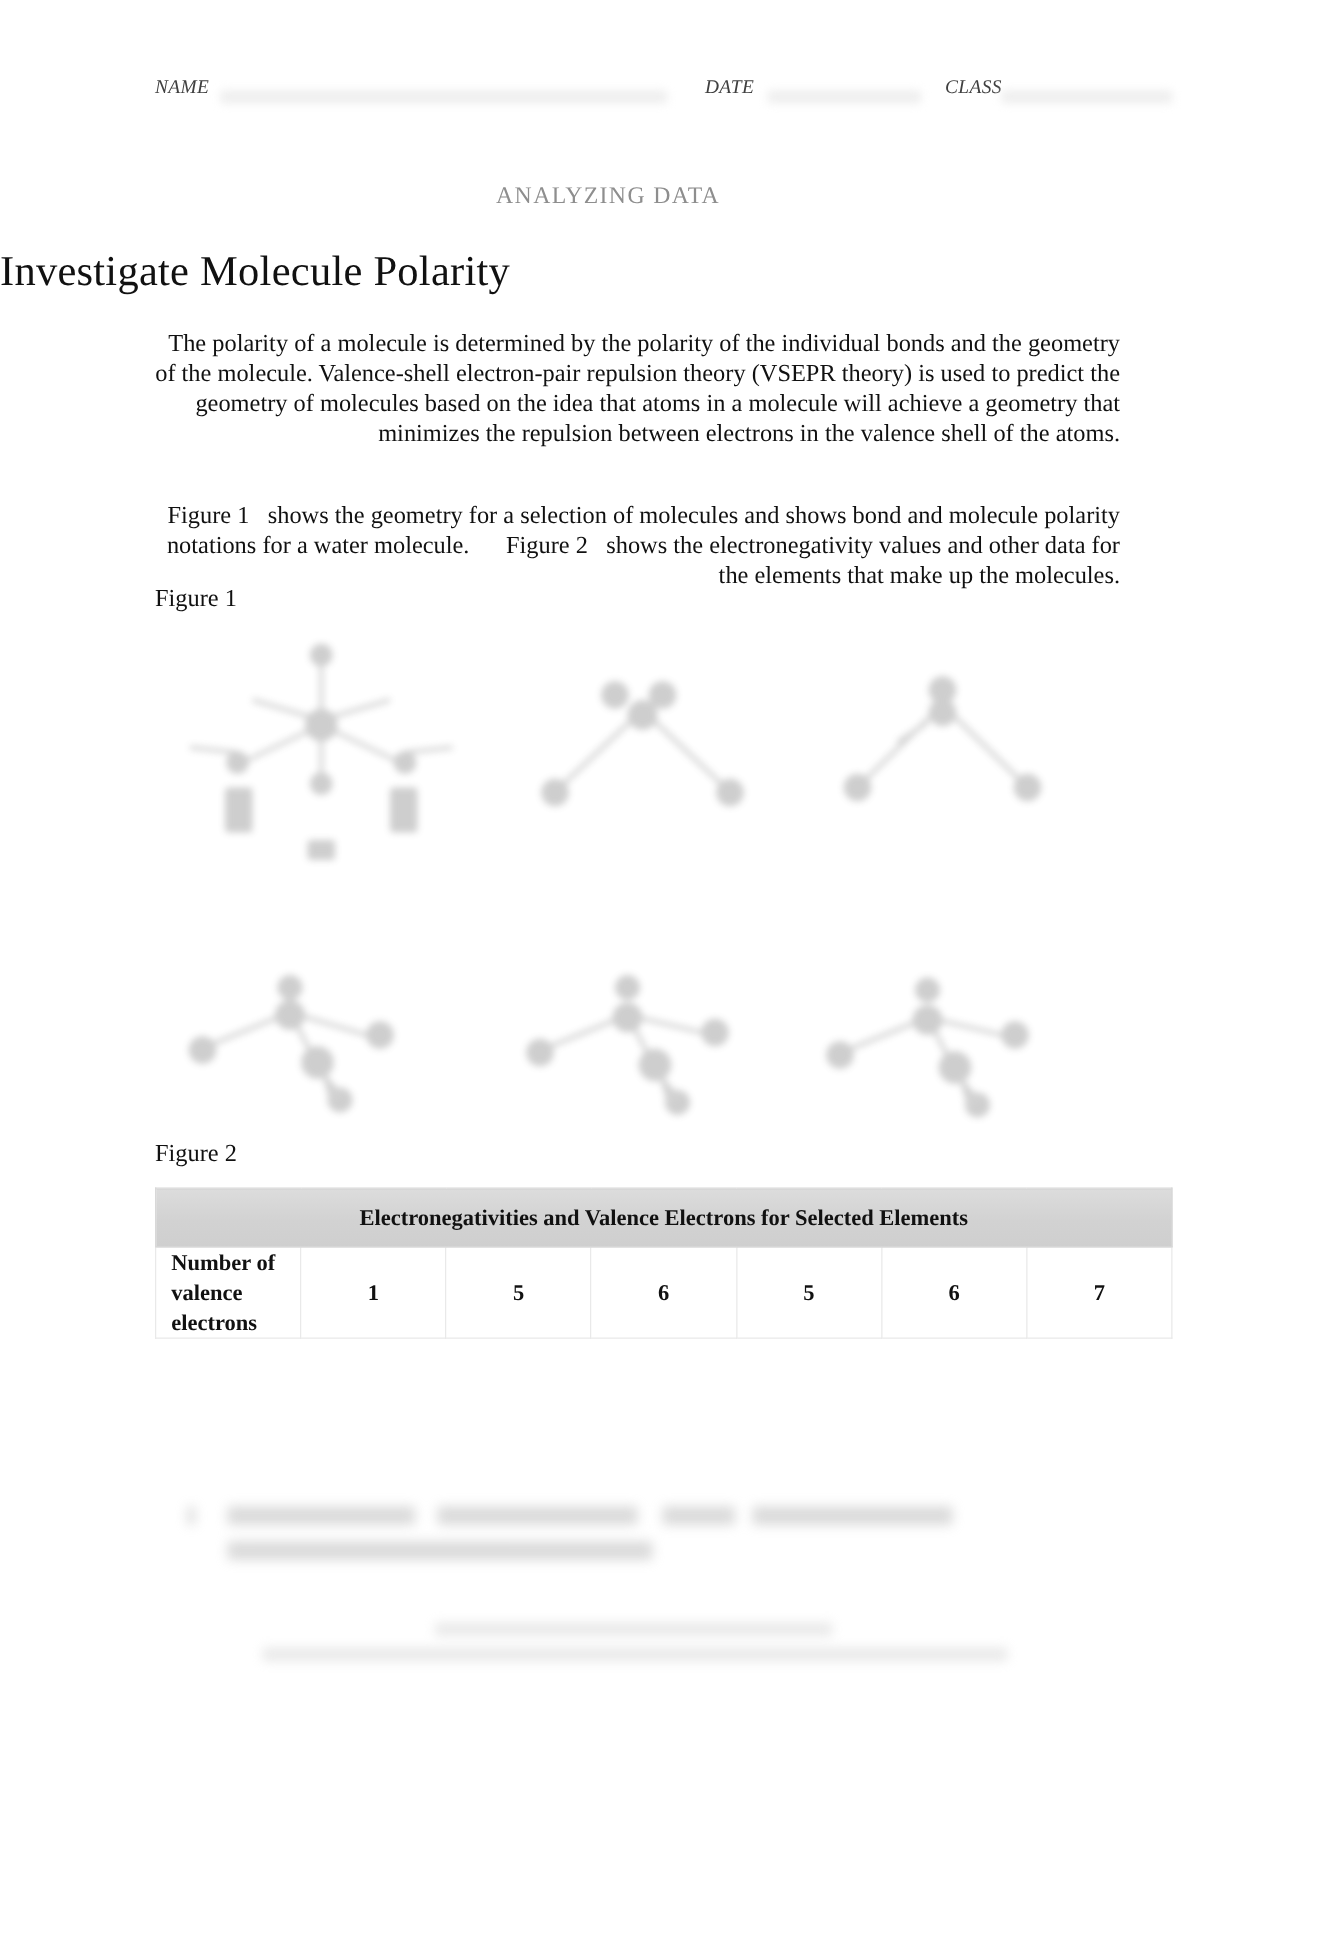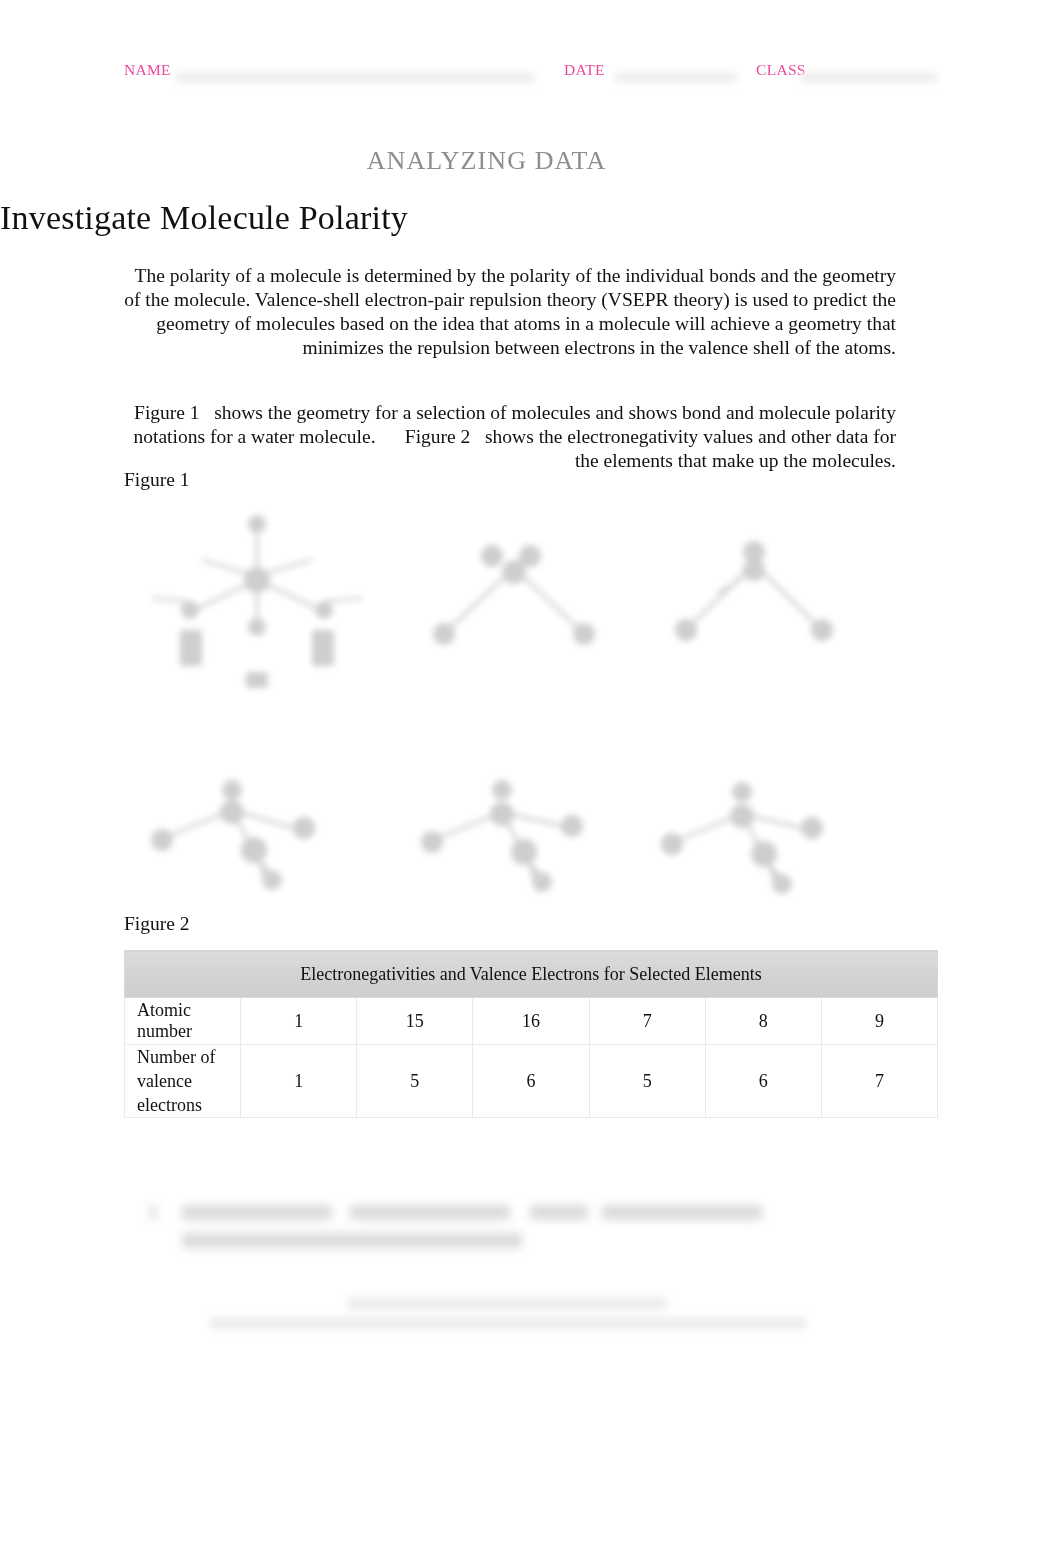--- a/index.html
+++ b/index.html
@@ -21,24 +21,25 @@
     position: absolute;
     left: 124px;
     top: 60px;
     width: 814px;
     height: 26px;
   }
   .hdr-label {
     position: absolute;
     font-size: 15.5px;
     letter-spacing: .3px;
-    color: #ec4899;
+    color: #404040;
     top: 0;
     line-height: 20px;
     white-space: nowrap;
+    font-style: italic;
   }
   .hdr-rule {
     position: absolute;
     top: 12px;
     height: 11px;
     background: #efefef;
     border-radius: 3px;
     filter: blur(3.2px);
   }
   .lbl-name  { left: 0; }
@@ -48,21 +49,21 @@
   .lbl-class { left: 632px; }
   .rule-class{ left: 677px; width: 137px; }
 
   
   .kicker {
     position: absolute;
     top: 146px;
     left: 0;
     width: 973px;
     text-align: center;
-    font-size: 26px;
+    font-size: 19px;
     letter-spacing: 1.1px;
     color: #8e8e8e;
   }
   .doc-title {
     position: absolute;
     top: 176px;
     left: 0;
     width: 1062px;
     text-align: left;
     font-size: 34px;
@@ -125,21 +126,21 @@
     width: 814px;
     filter: blur(.45px);
   }
   table.data {
     border-collapse: collapse;
     width: 814px;
     table-layout: fixed;
   }
   table.data th, table.data td {
     border: 1px solid #e9e9e9;
-    font-weight: normal;
+    font-weight: bold;
     font-size: 18px;
     color: #111;
     padding: 0;
   }
   .tbl-title {
     background: linear-gradient(180deg,#dcdcdc 0%, #d2d2d2 55%, #cfcfcf 100%);
     text-align: center;
     height: 46px;
     font-size: 21px;
     border: 1px solid #d8d8d8 !important;
@@ -328,29 +329,20 @@
   </div>
 </div>
 
 <div class="fig-cap fig2-cap">Figure 2</div>
 
 <div class="tbl-wrap">
   <table class="data">
     <tbody>
         <tr>
       <td class="tbl-title" colspan="7">Electronegativities and Valence Electrons for Selected Elements</td>
-    </tr>
-    <tr class="r-atnum">
-      <td class="rowlabel">Atomic number</td>
-      <td class="cellnum">1</td>
-      <td class="cellnum">15</td>
-      <td class="cellnum">16</td>
-      <td class="cellnum">7</td>
-      <td class="cellnum">8</td>
-      <td class="cellnum">9</td>
     </tr>
     <tr class="r-val">
       <td class="rowlabel val-label">Number of valence electrons</td>
       <td class="cellnum">1</td>
       <td class="cellnum">5</td>
       <td class="cellnum">6</td>
       <td class="cellnum">5</td>
       <td class="cellnum">6</td>
       <td class="cellnum">7</td>
     </tr>

